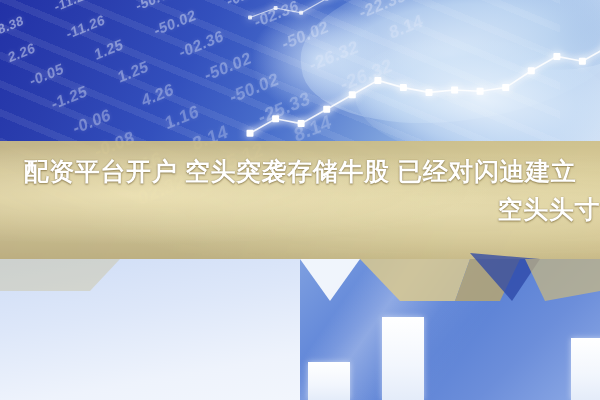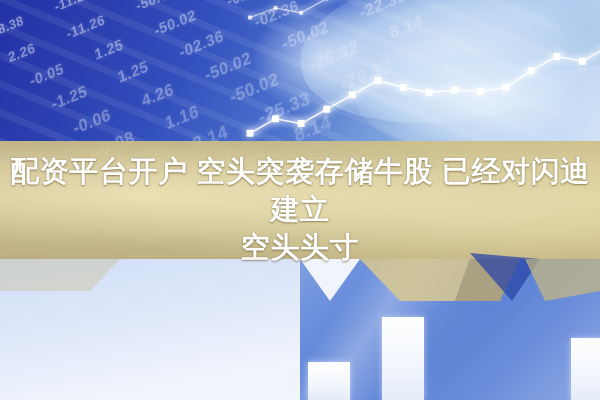--- a/index.html
+++ b/index.html
@@ -111,26 +111,26 @@
     box-shadow:0 0 6px rgba(255,255,255,.5);
   }
 
   
   #wedges{position:absolute;left:0;top:141px;width:600px;height:160px;}
 
   
   #title{
     position:absolute;left:0;top:152px;width:600px;
     text-align:center;color:#ffffff;
-    font-weight:700;font-size:29px;line-height:38px;
+    font-weight:700;font-size:25px;line-height:38px;
     letter-spacing:.6px;
     text-shadow:0 1px 2px rgba(90,70,20,.55),0 0 1px rgba(80,60,10,.5);
     font-family:"Liberation Sans","DejaVu Sans",sans-serif;
   }
-  #title .l2{display:block;}
+  #title .l2{display:block;text-align:right;}
 </style>
 </head>
 <body>
 
 <div id="stage">
 
   <div id="sky"></div>
   <div id="cloud4"></div>
   <div id="cloud1"></div>
   <div id="cloud2"></div>

